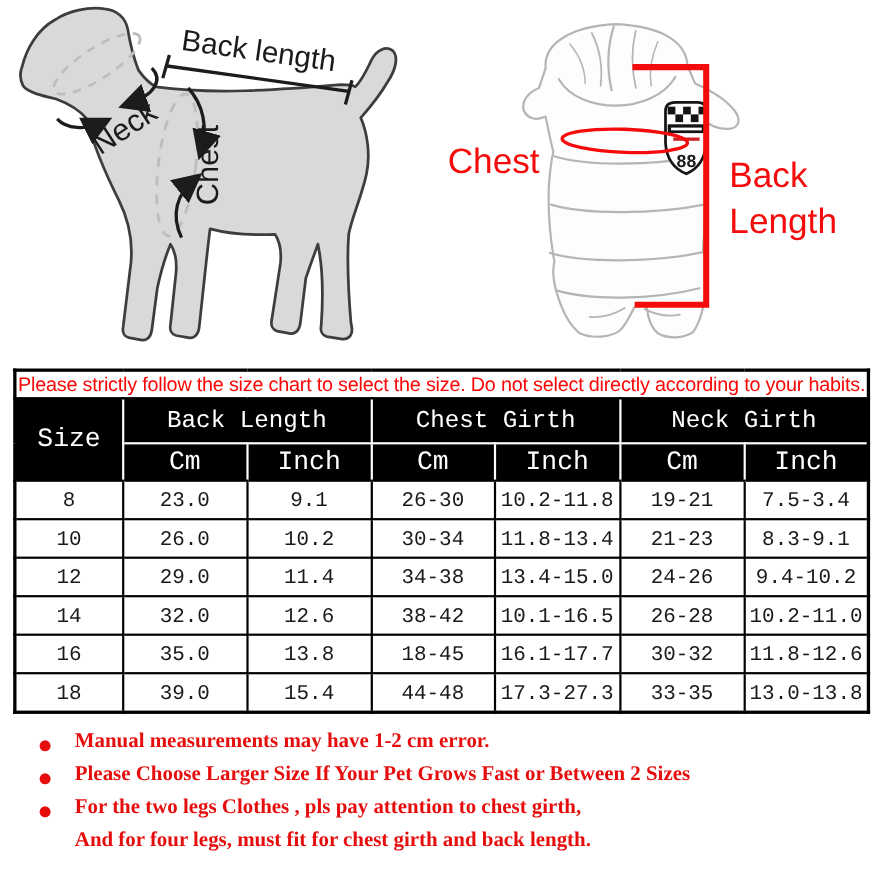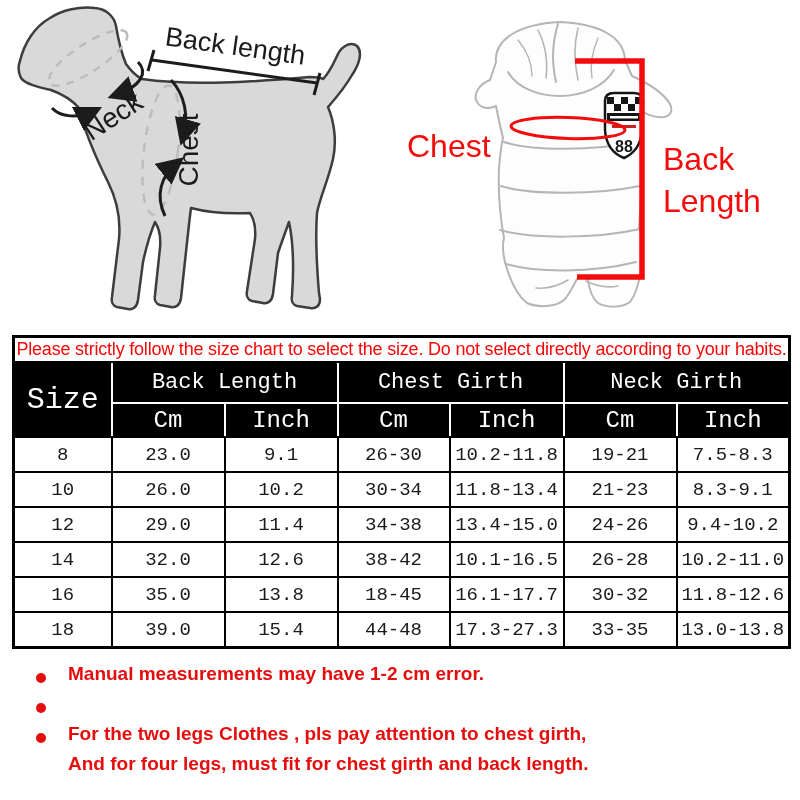--- a/index.html
+++ b/index.html
@@ -14,29 +14,29 @@
   
   #size-table-wrap{position:absolute;left:12px;top:335px;width:778px;}
   table.size-chart{border-collapse:collapse;width:778px;table-layout:fixed;
                    border:3px solid #000;}
   table.size-chart td,table.size-chart th{padding:0;text-align:center;vertical-align:middle;}
   td.notice{border:2px solid #000;background:#fff;color:#fb0606;height:23px;
             font-family:"Liberation Sans",sans-serif;font-size:18px;letter-spacing:-0.2px;
             white-space:nowrap;overflow:hidden;}
   th{background:#000;color:#fff;font-weight:normal;
      font-family:"Liberation Mono",monospace;}
-  th.corner{border:2px solid #fff;border-bottom:2px solid #000;font-size:30px;}
+  th.corner{border:2px solid #fff;border-bottom:2px solid #000;font-size:24px;}
   th.group{border:2px solid #fff;height:39px;font-size:22px;}
   th.sub{border:2px solid #fff;border-bottom:2px solid #000;height:32px;font-size:24px;}
   td.cell{border:2px solid #000;height:33px;background:#fff;color:#1a1a1a;
           font-family:"Liberation Mono",monospace;font-size:19px;}
 
   
   #notes{position:absolute;left:28px;top:663px;width:756px;
-         font-family:Liberation Sans, sans-serif;font-weight:bold;color:#e60d0d;font-size:19px;}
+         font-family:Liberation Serif, serif;font-weight:bold;color:#e60d0d;font-size:19px;}
   .note-row{display:flex;align-items:baseline;height:30px;}
   .note-bullet{width:10px;height:10px;border-radius:50%;background:#e60d0d;
                margin:0 22px 0 8px;flex:0 0 10px;align-self:center;}
   .note-bullet.hidden{visibility:hidden;}
   .note-text{white-space:nowrap;}
 </style>
 </head>
 <body>
 
 <div id="stage">
@@ -169,21 +169,21 @@
         <th class="sub">Cm</th>
         <th class="sub">Inch</th>
       </tr>
       <tr>
         <td class="cell">8</td>
         <td class="cell">23.0</td>
         <td class="cell">9.1</td>
         <td class="cell">26-30</td>
         <td class="cell">10.2-11.8</td>
         <td class="cell">19-21</td>
-        <td class="cell">7.5-8.3</td>
+        <td class="cell">7.5-3.4</td>
       </tr>
       <tr>
         <td class="cell">10</td>
         <td class="cell">26.0</td>
         <td class="cell">10.2</td>
         <td class="cell">30-34</td>
         <td class="cell">11.8-13.4</td>
         <td class="cell">21-23</td>
         <td class="cell">8.3-9.1</td>
       </tr>
@@ -227,20 +227,21 @@
       </table>
   </div>
 
   <div id="notes">
     <div class="note-row">
       <span class="note-bullet"></span>
       <span class="note-text">Manual measurements may have 1-2 cm error.</span>
     </div>
     <div class="note-row">
       <span class="note-bullet"></span>
+      <span class="note-text">Please Choose Larger Size If Your Pet Grows Fast or Between 2 Sizes</span>
     </div>
     <div class="note-row">
       <span class="note-bullet"></span>
       <span class="note-text">For the two legs Clothes , pls pay attention to chest girth,</span>
     </div>
     <div class="note-row">
       <span class="note-bullet hidden"></span>
       <span class="note-text">And for four legs, must fit for chest girth and back length.</span>
     </div>
   </div>

